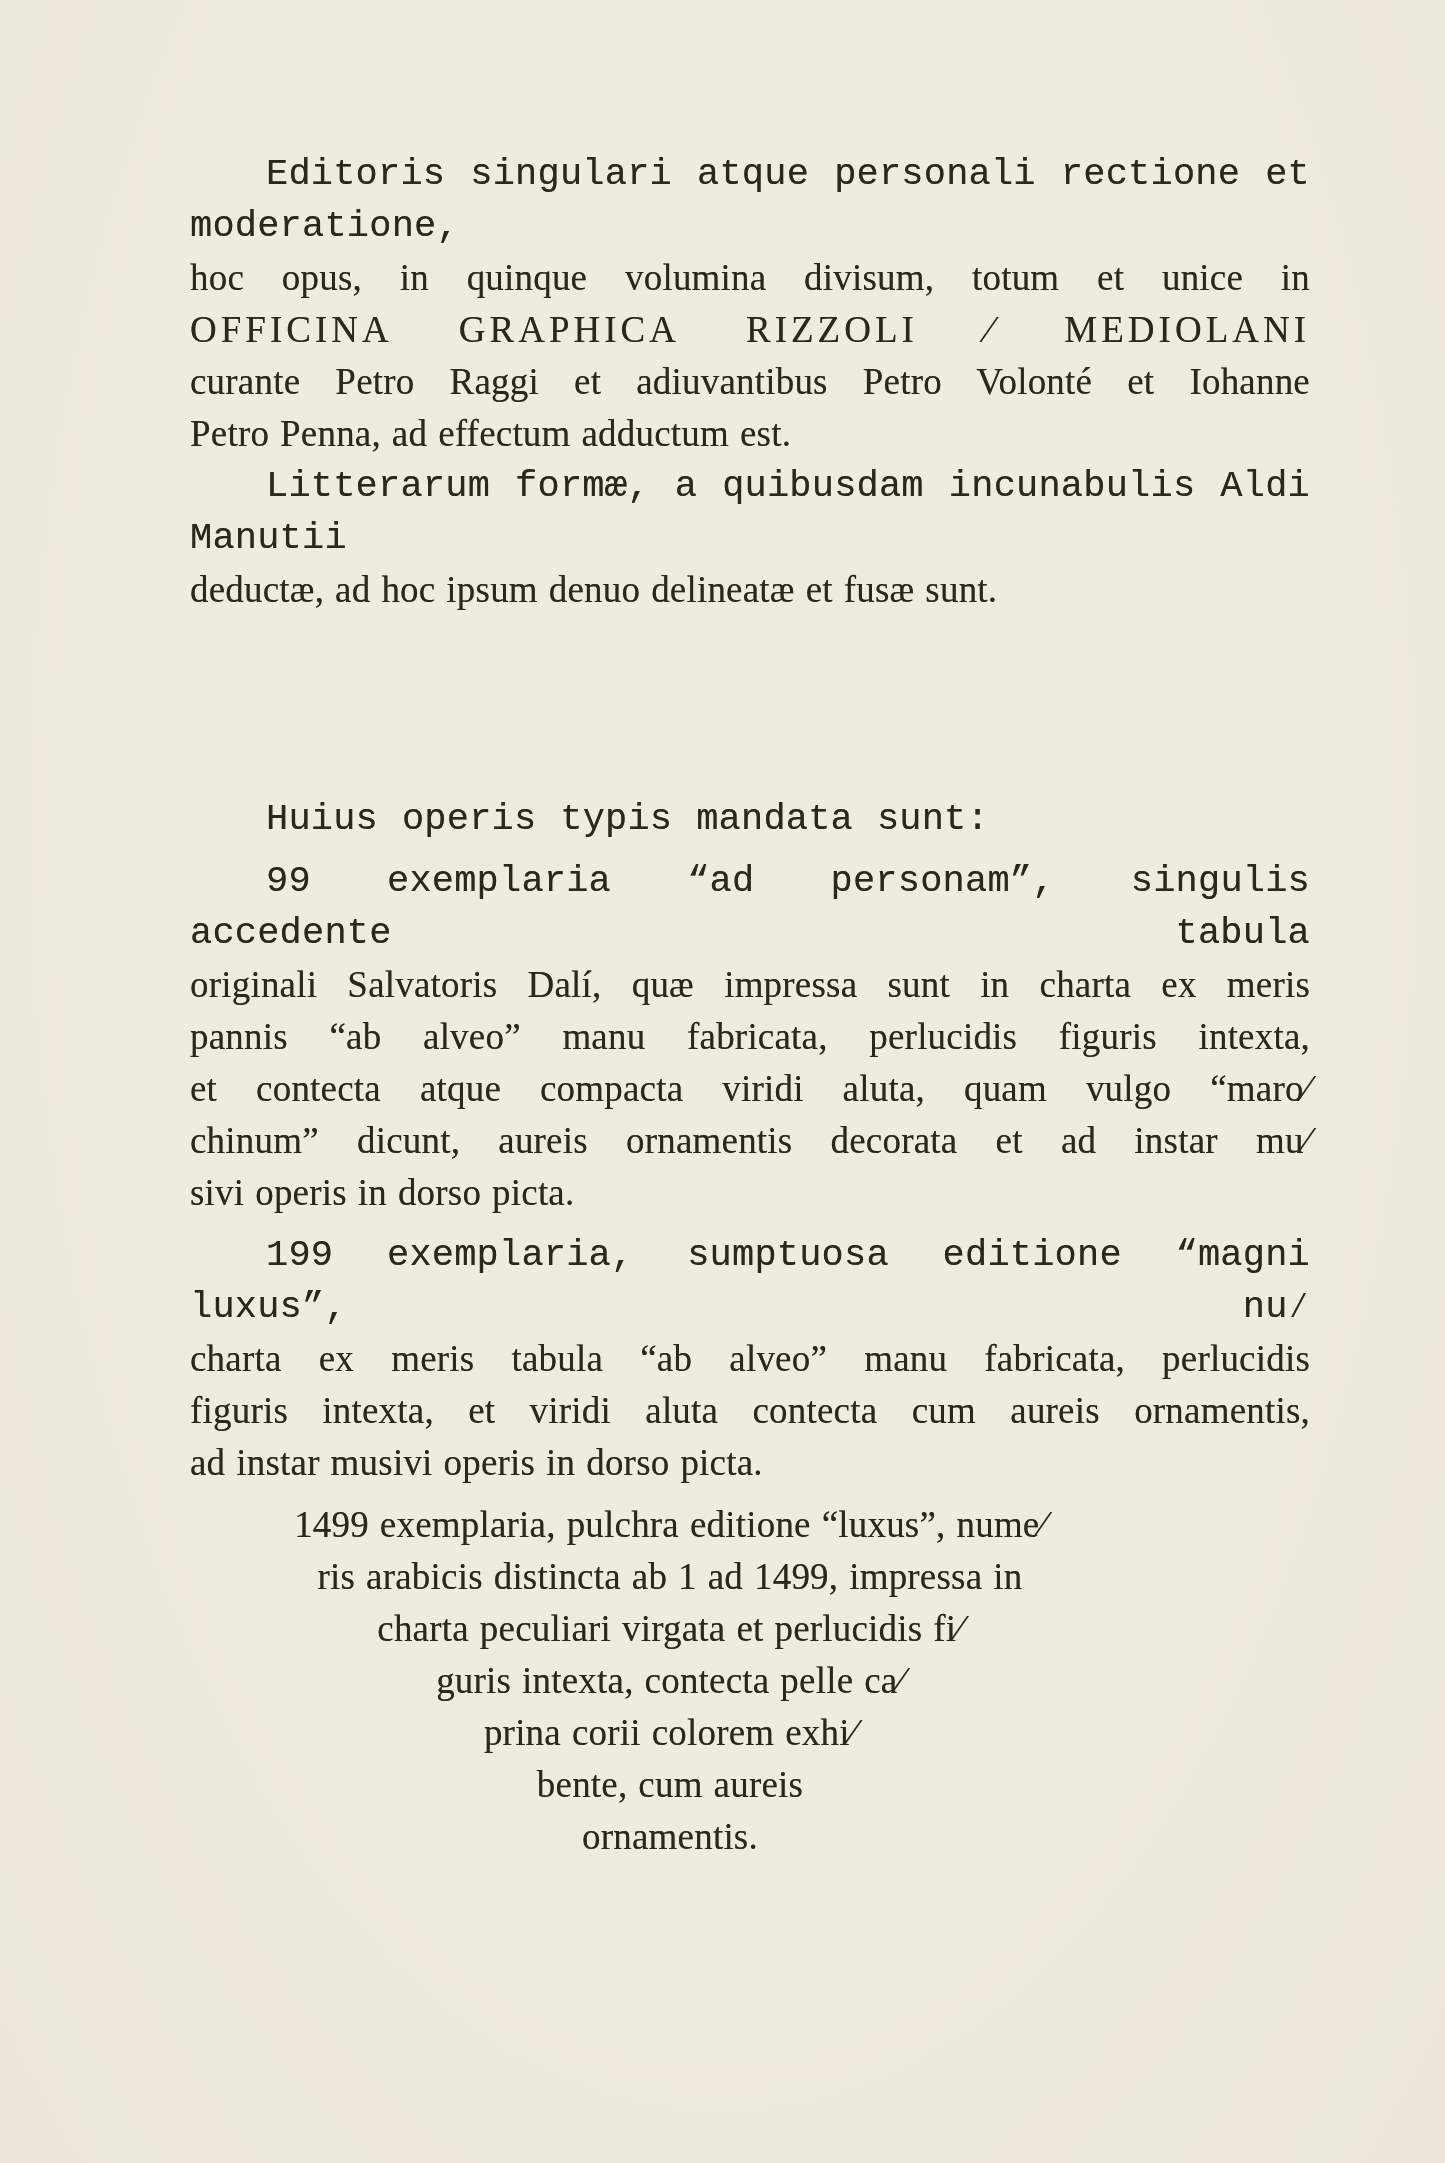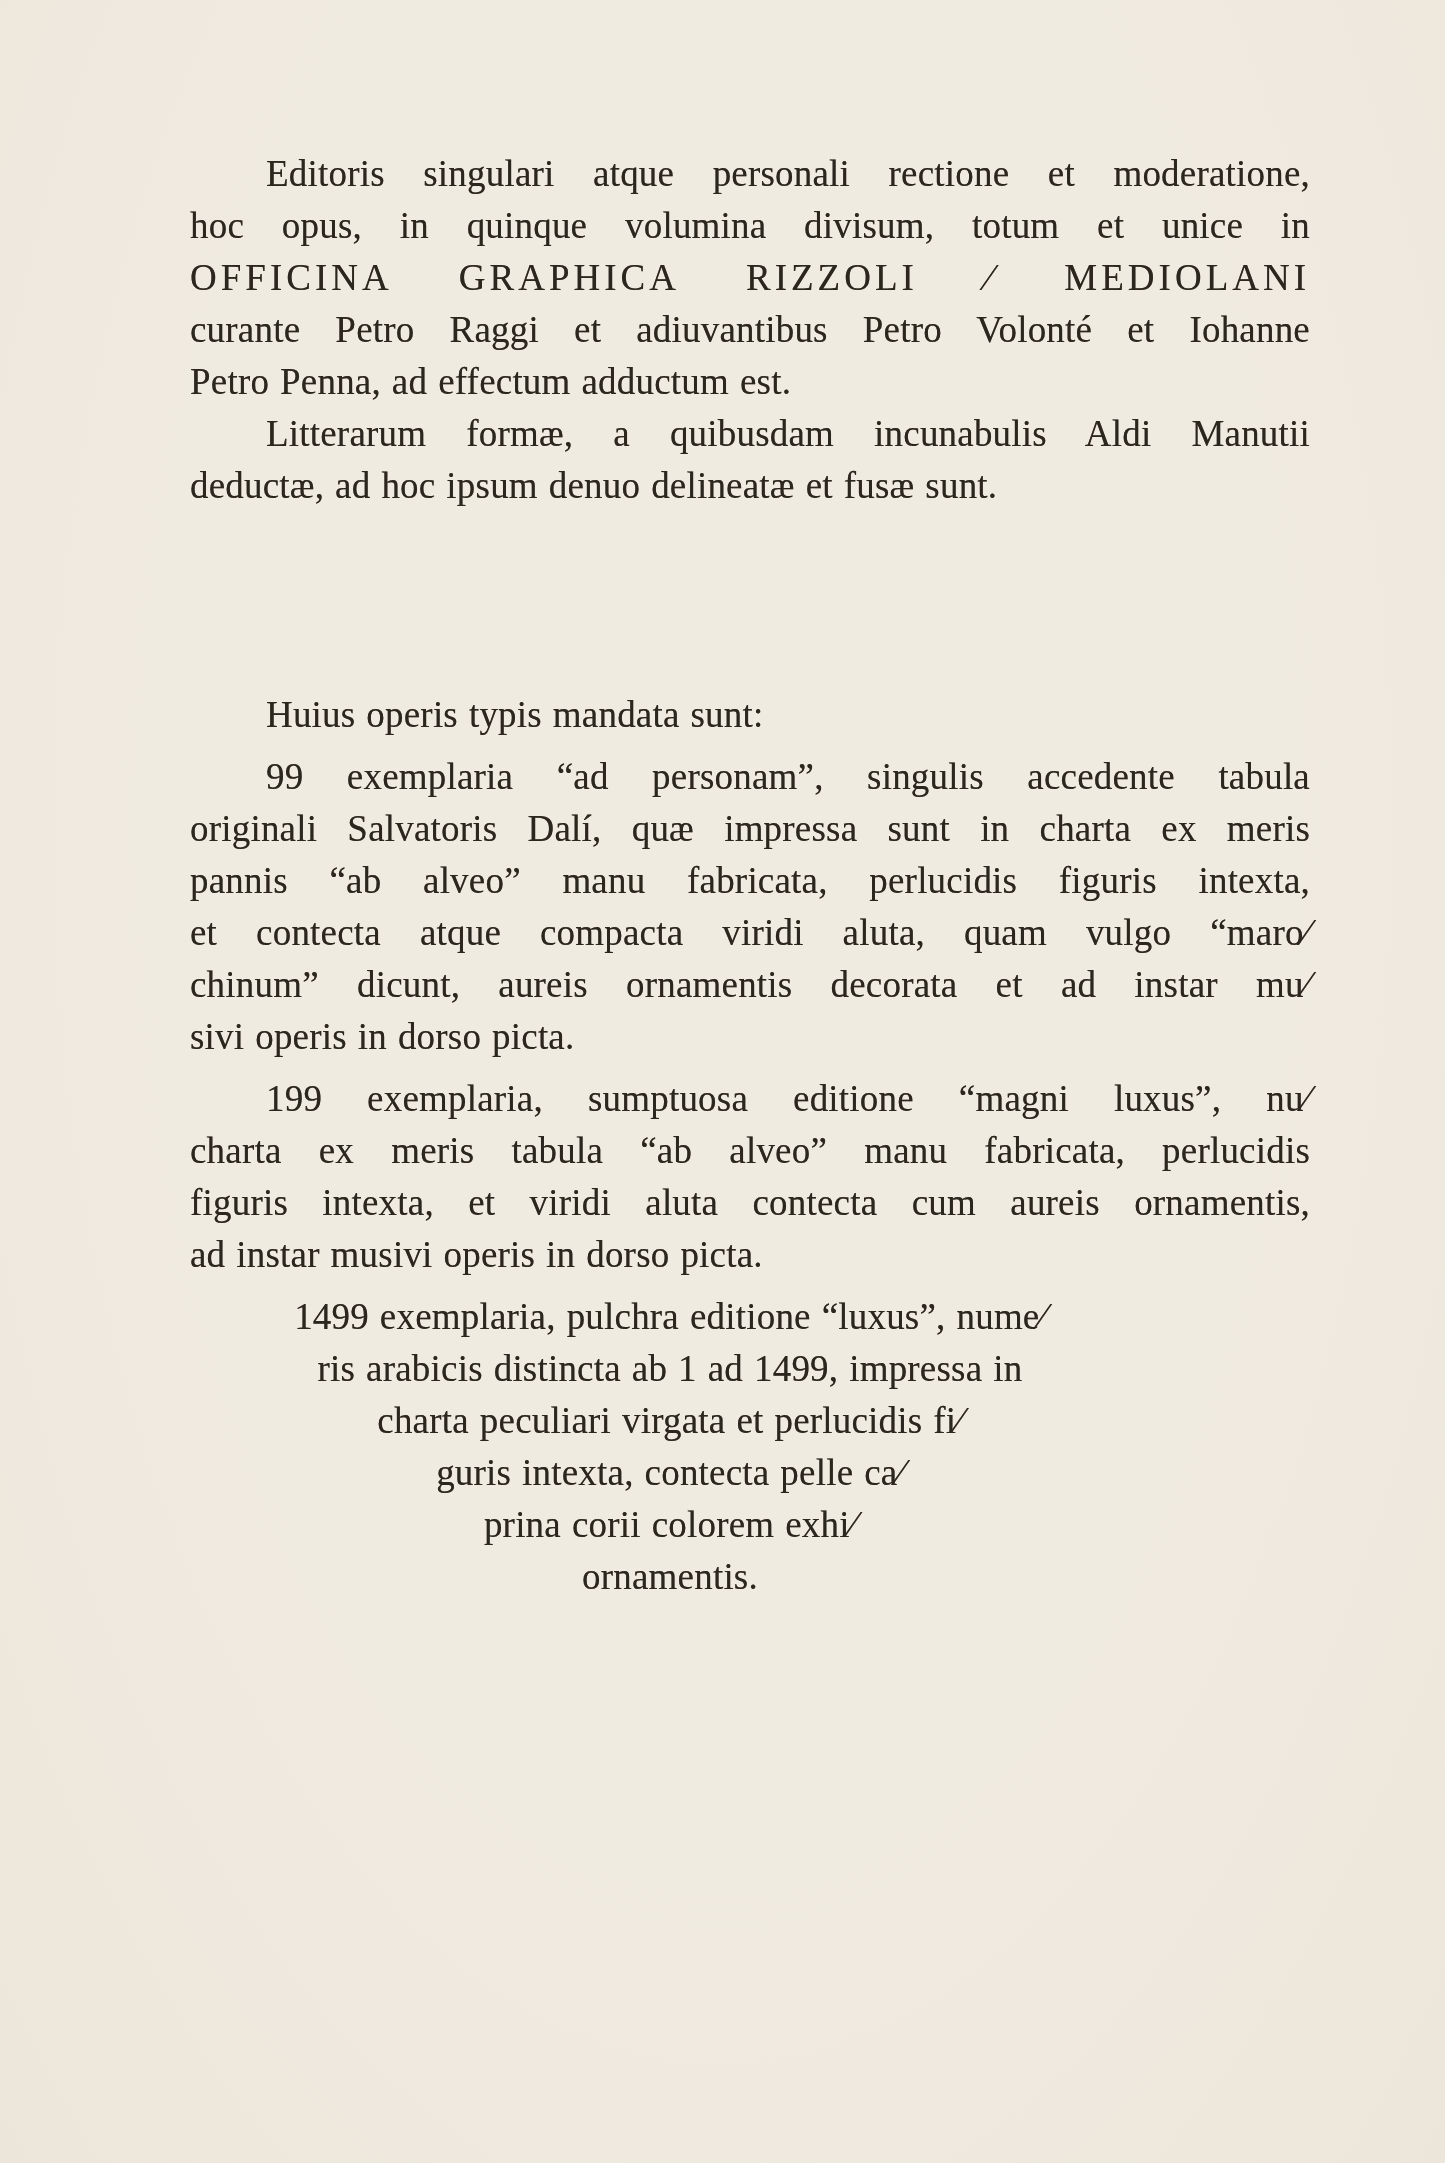--- a/index.html
+++ b/index.html
@@ -25,20 +25,21 @@
     white-space: pre-wrap;
   }
   
   .j {
     text-align: justify;
     text-align-last: justify;
   }
   
   .ind {
     text-indent: 76px;
+    font-family: Liberation Mono, monospace;
   }
   
   .caps {
     letter-spacing: 4px;
   }
   
   .psp  { margin-top: 10px; }
   .gap  { margin-top: 177px; }
   
   .taper {
@@ -84,16 +85,17 @@
     <div class="ln j">figuris intexta, et viridi aluta contecta cum aureis ornamentis,</div>
     <div class="ln">ad instar musivi operis in dorso picta.</div>
   </div>
 
   <div class="psp taper">
     <div class="ln">1499 exemplaria, pulchra editione “luxus”, nume⁄</div>
     <div class="ln">ris arabicis distincta ab 1 ad 1499, impressa in</div>
     <div class="ln">charta peculiari virgata et perlucidis fi⁄</div>
     <div class="ln">guris intexta, contecta pelle ca⁄</div>
     <div class="ln">prina corii colorem exhi⁄</div>
+    <div class="ln">bente, cum aureis</div>
     <div class="ln">ornamentis.</div>
   </div>
 
 </div>
 
 </body></html>

